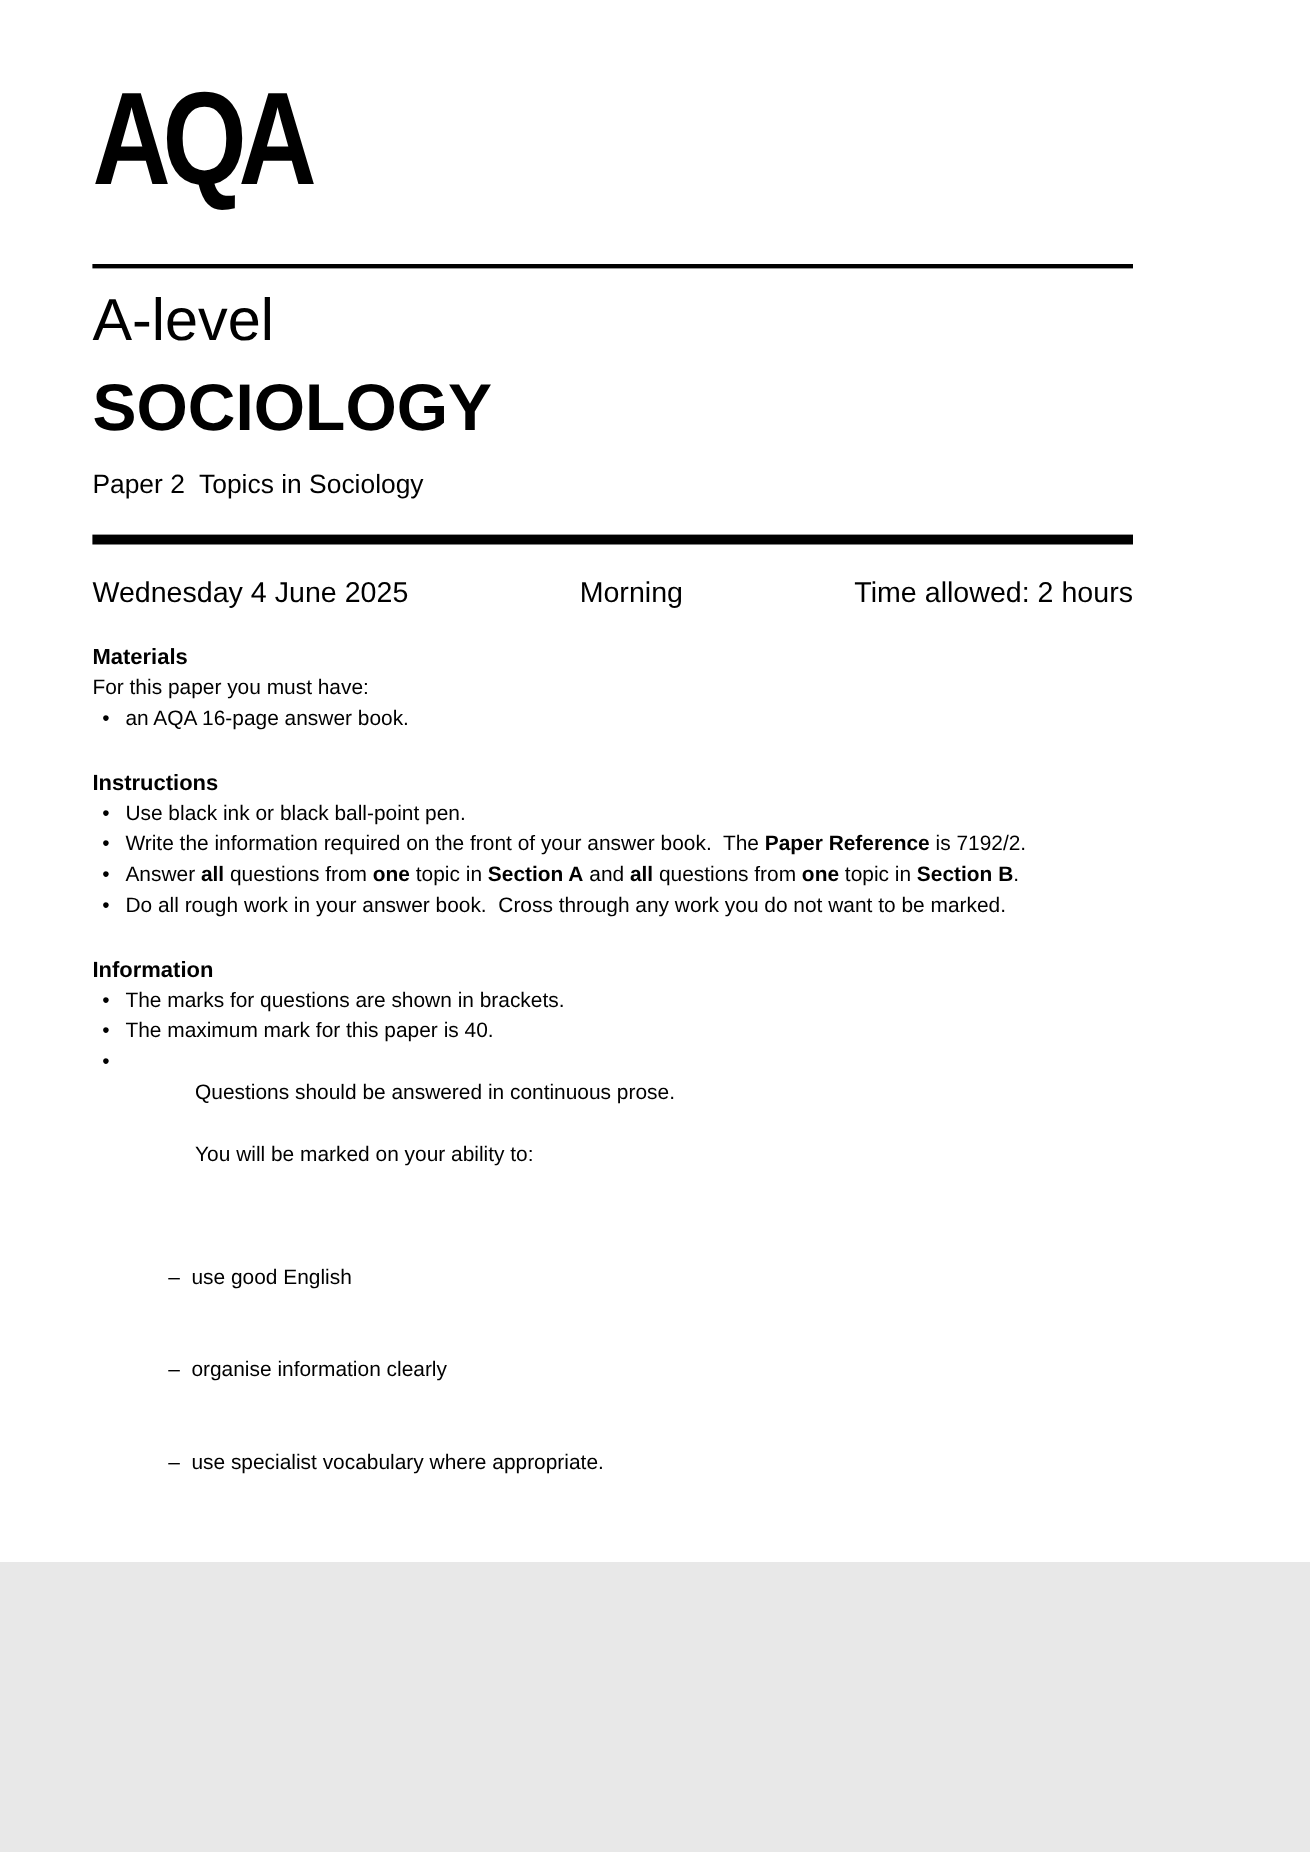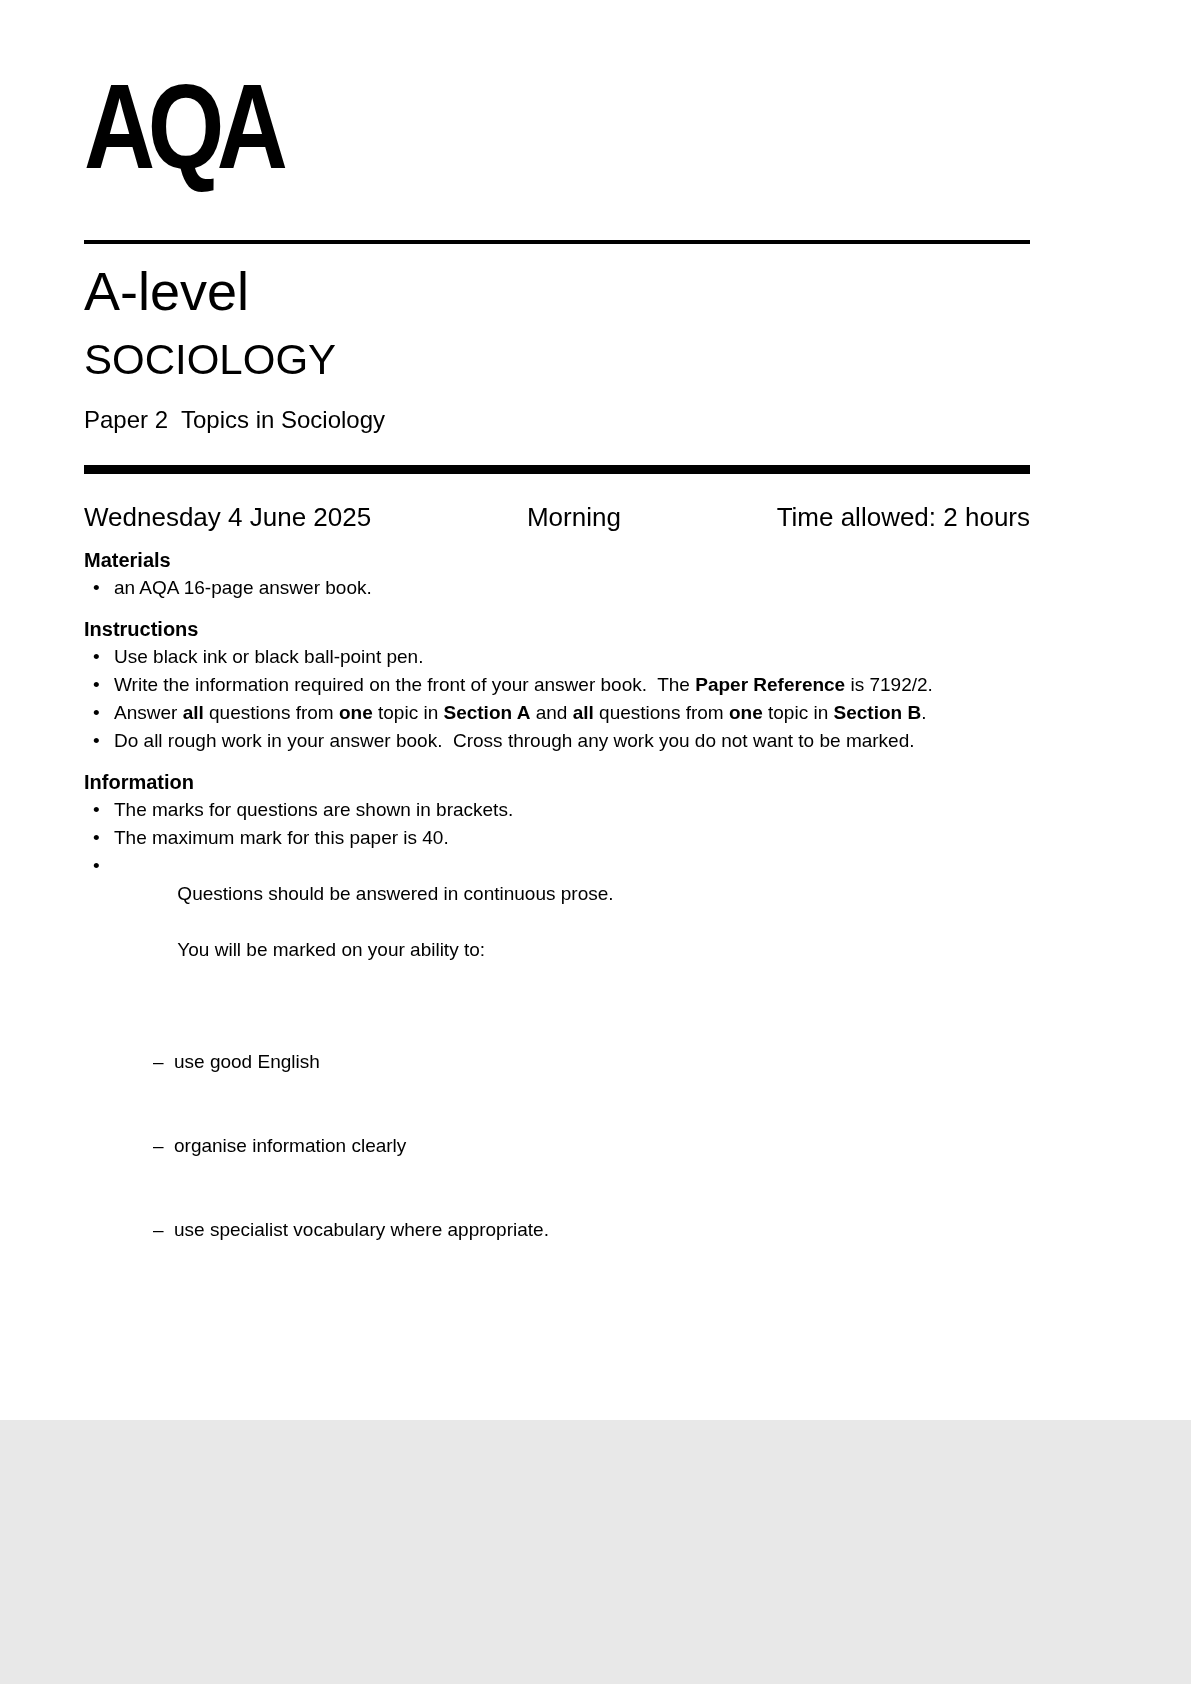--- a/index.html
+++ b/index.html
@@ -33,32 +33,32 @@
   .rule-thick { height: 9px; background: #000; }
   .rule-footer {
     position: absolute;
     left: 84px; top: 1547px;
     width: 946px; height: 2px;
     background: #000;
   }
 
   
   .qual    { font-size: 54px; font-weight: 400; line-height: 1.15; margin-top: 16px; white-space: pre-wrap; }
-  .subject { font-size: 42px; font-weight: 400; line-height: 1.15; margin-top: 14px; white-space: pre-wrap; }
+  .subject { font-size: 60px; font-weight: 700; line-height: 1.15; margin-top: 14px; white-space: pre-wrap; }
   .paper   { font-size: 24px; font-weight: 400; line-height: 1.2;  margin-top: 22px; margin-bottom: 30px; white-space: pre-wrap; }
 
   
   .daterow {
     display: flex; justify-content: space-between; align-items: baseline;
     font-size: 26px; margin-top: 28px; white-space: pre-wrap;
   }
   .daterow .mid { font-weight: 400; text-align: right; }
 
   
-  .section { margin-top: 13px; }
+  .section { margin-top: 30px; }
   .section-heading { font-size: 20px; font-weight: 700; line-height: 28px; white-space: pre-wrap; }
   .body-text { font-size: 19px; line-height: 28px; white-space: pre-wrap; }
   ul.blist { list-style: none; }
   ul.blist > li { display: flex; font-size: 19px; line-height: 28px; }
   ul.blist > li .marker { width: 30px; padding-left: 9px; flex: 0 0 30px; }
   ul.blist > li .txt { flex: 1; white-space: pre-wrap; }
   ul.sublist { list-style: none; margin-left: 30px; }
   ul.sublist > li { display: flex; font-size: 19px; line-height: 28px; }
   ul.sublist > li .marker { width: 30px; flex: 0 0 30px; }
   ul.sublist > li .txt { white-space: pre-wrap; }
@@ -96,20 +96,21 @@
     <div class="rule-thick"></div>
 
     <div class="daterow">
       <span>Wednesday 4 June 2025</span>
       <span class="mid">Morning</span>
       <span>Time allowed: 2 hours</span>
     </div>
 
     <div class="section">
       <div class="section-heading">Materials</div>
+      <div class="body-text">For this paper you must have:</div>
       <ul class="blist">
         <li>
           <span class="marker">•</span>
           <span class="txt">an AQA 16-page answer book.</span>
         </li>
       </ul>
     </div>
 
     <div class="section">
       <div class="section-heading">Instructions</div>

